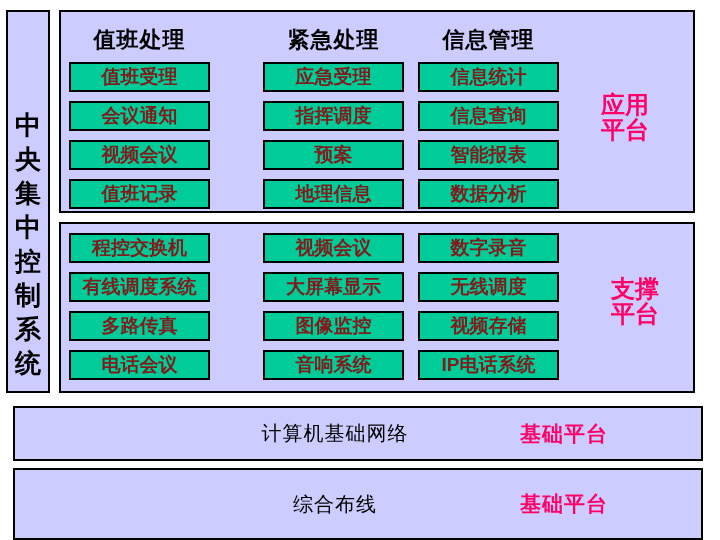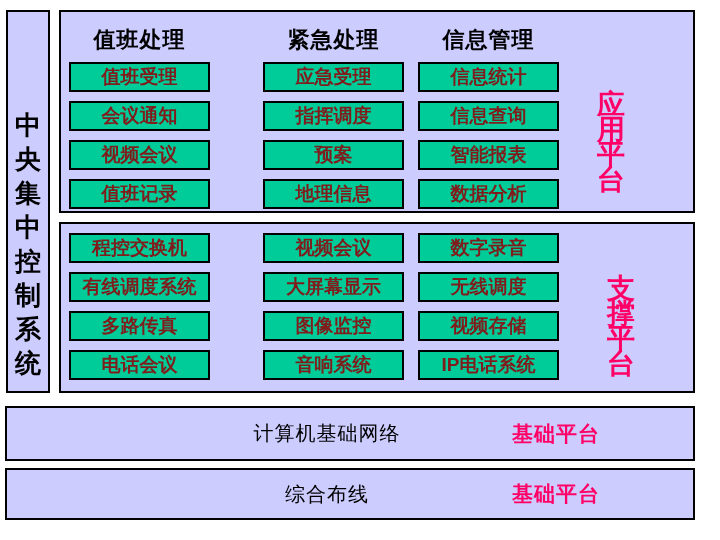--- a/index.html
+++ b/index.html
@@ -64,39 +64,39 @@
     text-align: center;
     font-size: 19px;
     font-weight: bold;
     color: #7f1d1d;
     overflow: hidden;
     white-space: nowrap;
   }
   .platform-label {
     position: absolute;
     width: 52px;
-    font-size: 28px;
+    font-size: 24px;
     font-weight: bold;
     line-height: 25px;
     color: #ff0066;
     word-break: break-all;
-    text-align: left;
+    text-align: right;
   }
   #app-label     { left: 536px; top: 80px; }
   #support-label { left: 546px; top: 52px; }
   
   .base-box {
     position: absolute;
-    left: 5px;
+    left: 13px;
     width: 690px;
     background: #ccccff;
     border: 2px solid #000000;
   }
   #base-network { top: 406px; height: 55px; }
-  #base-cabling { top: 468px; height: 52px; }
+  #base-cabling { top: 468px; height: 72px; }
   .base-title {
     position: absolute;
     left: 0; right: 46px; top: 0; bottom: 0;
     display: flex;
     align-items: center;
     justify-content: center;
     font-size: 20px;
     color: #000000;
     letter-spacing: 1px;
   }

